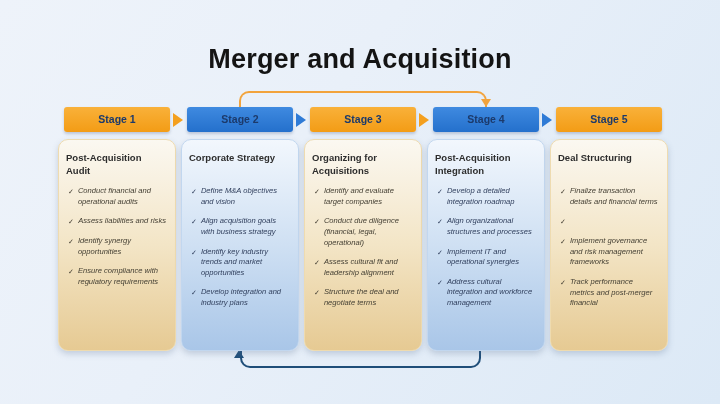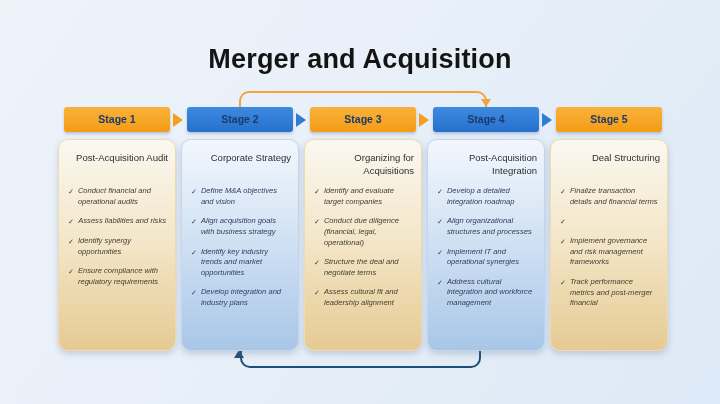--- a/index.html
+++ b/index.html
@@ -18,21 +18,21 @@
   .chev{position:absolute;right:-13px;top:50%;transform:translateY(-50%);
     width:0;height:0;border-top:7px solid transparent;border-bottom:7px solid transparent;}
   .chev-orange{border-left:10px solid #f4a01f;}
   .chev-blue{border-left:10px solid #2f7bd6;}
   .card{margin-top:7px;height:212px;border-radius:10px;box-sizing:border-box;
     padding:12px 7px 8px 7px;box-shadow:0 3px 6px rgba(90,110,145,.28);}
   .card-tan{background:linear-gradient(180deg,#fbf8f1 0%,#f3e5c6 50%,#e6ca93 100%);
     border:1px solid #eedbb0;color:#454034;}
   .card-blue{background:linear-gradient(180deg,#f2f7fd 0%,#cfe0f3 50%,#a9c6e8 100%);
     border:1px solid #c2d7ef;color:#2f3e5c;}
-  .card-title{font-size:9.5px;font-weight:400;color:#2d2d2d;text-align:right;
+  .card-title{font-size:9.5px;font-weight:700;color:#2d2d2d;text-align:left;
     line-height:1.35;min-height:26px;margin-bottom:8px;}
   .blist{list-style:none;margin:0;padding:0 2px;}
   .blist li{display:flex;gap:4px;margin-bottom:9px;font-size:7.6px;font-style:italic;
     line-height:1.4;justify-content:space-between;}
   .check{font-style:normal;font-size:7px;flex:0 0 auto;margin-top:1px;}
   
   .top-arrow{position:absolute;left:239px;top:91px;width:248px;height:16px;
     border:2.5px solid #f2a33c;border-bottom:none;border-radius:10px 10px 0 0;box-sizing:border-box;}
   .top-arrowhead{position:absolute;left:481px;top:99px;width:0;height:0;
     border-left:5.5px solid transparent;border-right:5.5px solid transparent;
@@ -123,25 +123,25 @@
         <li>
             <span class="check">✓</span>
             <span>Identify and evaluate target companies</span>
           </li>
         <li>
             <span class="check">✓</span>
             <span>Conduct due diligence (financial, legal, operational)</span>
           </li>
         <li>
             <span class="check">✓</span>
-            <span>Structure the deal and negotiate terms</span>
+            <span>Assess cultural fit and leadership alignment</span>
           </li>
         <li>
             <span class="check">✓</span>
-            <span>Assess cultural fit and leadership alignment</span>
+            <span>Structure the deal and negotiate terms</span>
           </li>
       </ul>
     </div>
   </div>
 
   <div class="col c4">
     <div class="hdr hdr-blue">
       <span>Stage 4</span>
       <span class="chev chev-blue"></span>
     </div>

